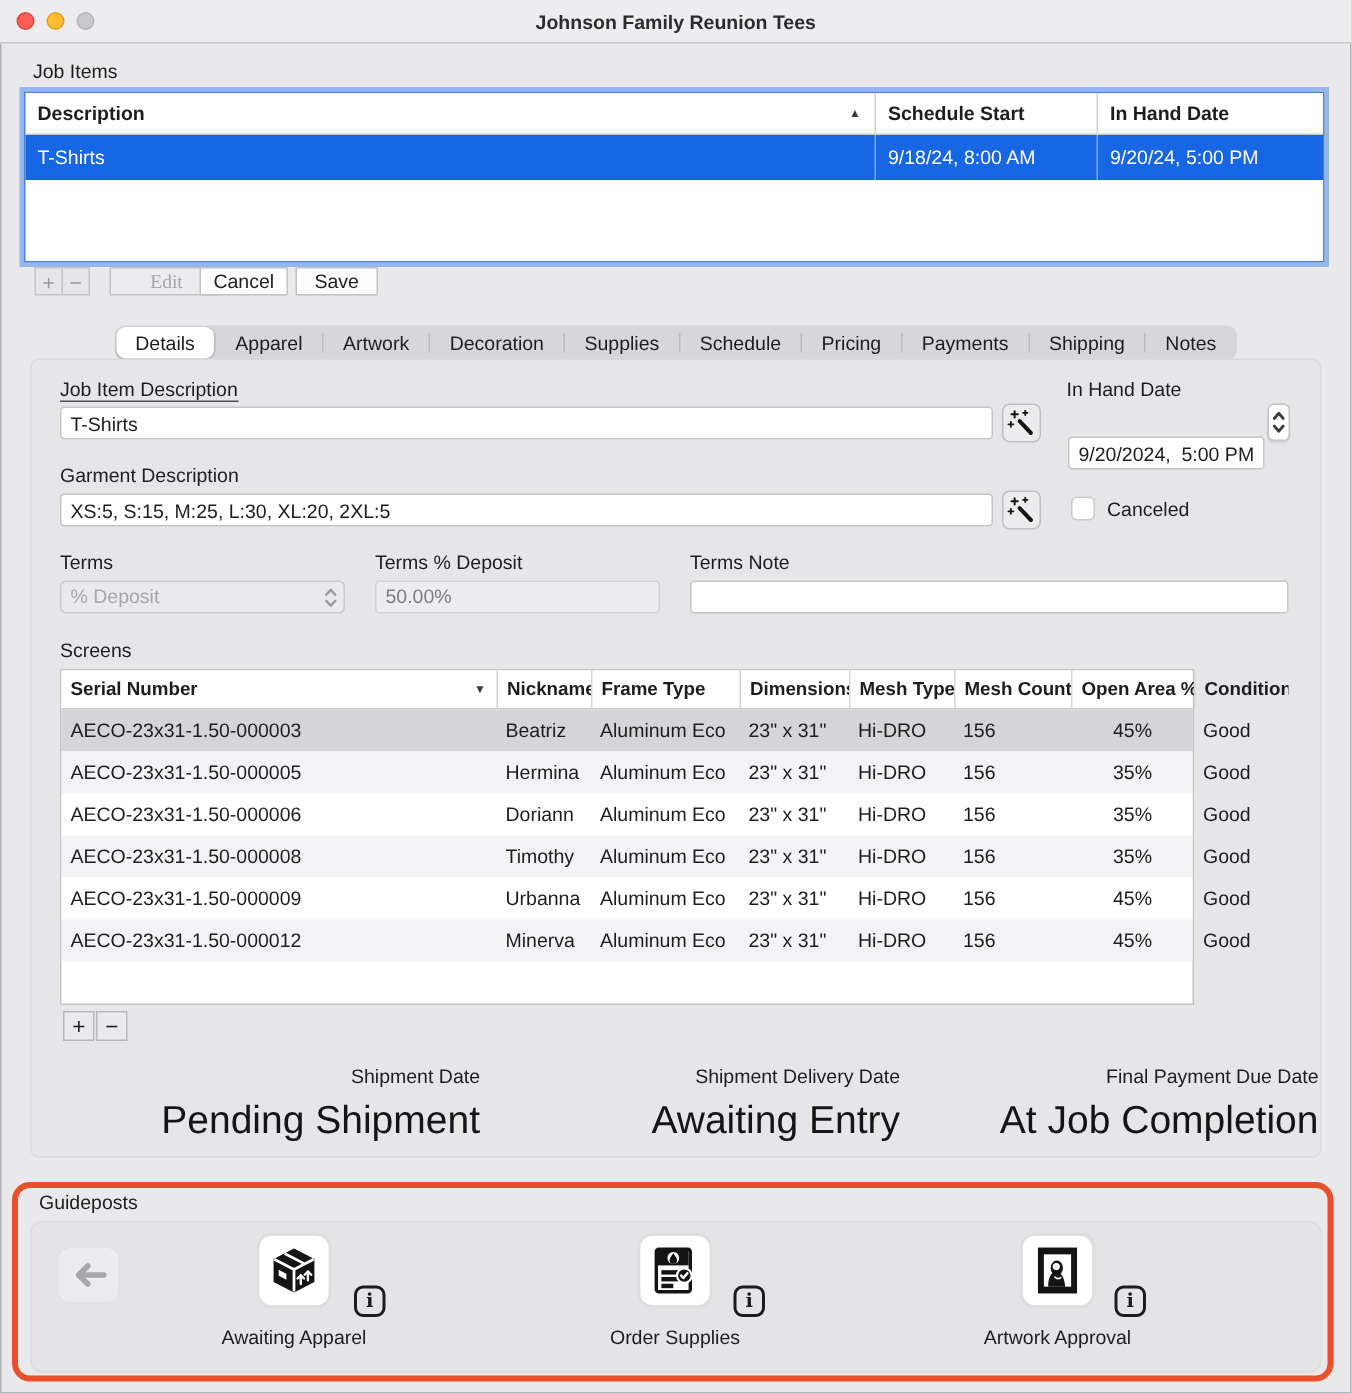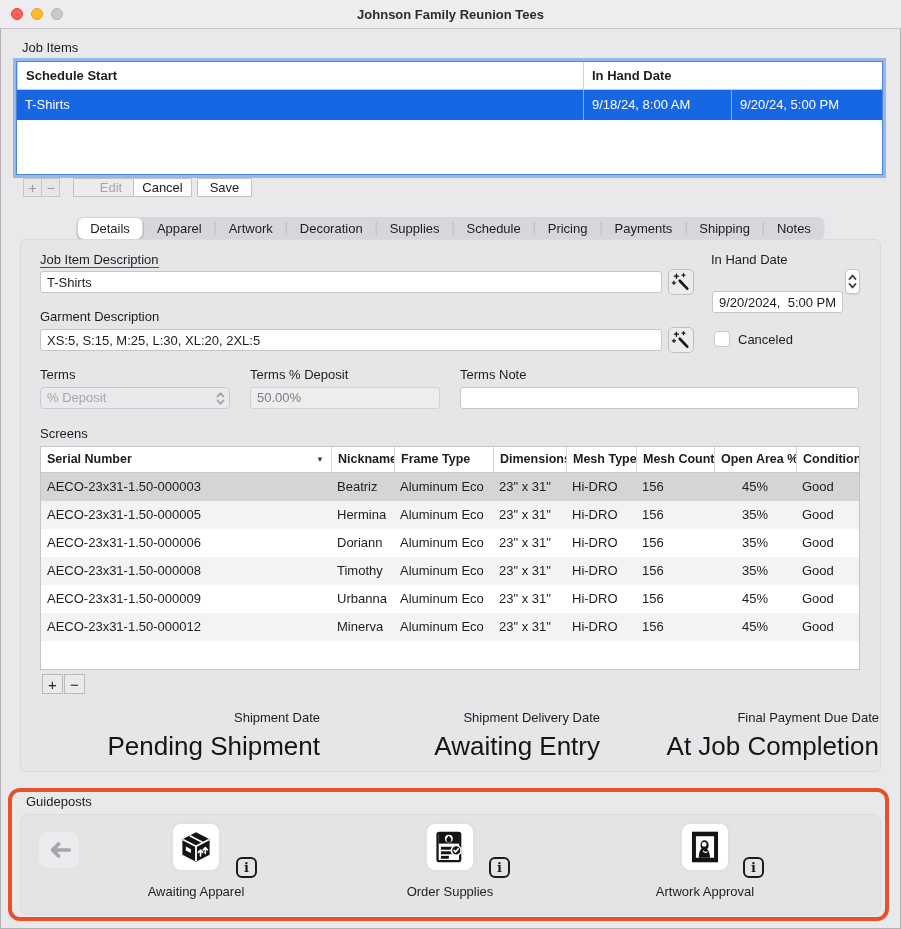--- a/index.html
+++ b/index.html
@@ -36,21 +36,21 @@
   .panel{position:absolute;left:20px;top:239px;width:861px;height:533px;background:#e6e6e9;border:1px solid #dadadd;border-radius:6px;box-sizing:border-box;}
   .field{position:absolute;height:22px;border:1px solid #c6c6c8;background:#fff;border-radius:3px;font-size:13px;padding:0 6px;box-sizing:border-box;font-family:inherit;color:#1d1d1f;}
   .field.dim{background:#ededef;color:#7d7d81;border-color:#d2d2d4;}
   .select{position:absolute;height:22px;border:1px solid #cacace;background:#eaeaec;border-radius:4px;font-size:13px;line-height:20px;padding:0 6px;box-sizing:border-box;color:#a7a7ab;}
   .select .chev{position:absolute;right:3px;top:2px;}
   .wandbtn{position:absolute;width:26px;height:26px;background:#ececee;border:1px solid #bfbfc2;border-radius:5px;box-sizing:border-box;display:flex;align-items:center;justify-content:center;padding:0;}
   .stepper{position:absolute;width:15px;height:25px;background:#fdfdfd;border:1px solid #c6c6c8;border-radius:4px;box-sizing:border-box;display:flex;align-items:center;justify-content:center;box-shadow:0 1px 1px rgba(0,0,0,.08);}
   .checkbox{position:absolute;width:16px;height:16px;background:#fff;border:1px solid #c9c9cb;border-radius:4px;box-sizing:border-box;}
   .underline{display:inline-block;border-bottom:1px solid #4e4e52;padding-bottom:0;}
   
-  .sc-table{position:absolute;left:40px;top:446px;width:820px;height:224px;background:#fff;border:1px solid #c5c5c7;box-sizing:border-box;}
+  .sc-table{position:absolute;left:40px;top:446px;width:756px;height:224px;background:#fff;border:1px solid #c5c5c7;box-sizing:border-box;}
   .sc-head{display:grid;grid-template-columns:290px 63px 99px 73px 70px 78px 82px 63px;height:26px;border-bottom:1px solid #c9c9cb;box-sizing:border-box;background:#fff;}
   .sc-hcell{font-weight:bold;font-size:12.5px;line-height:25px;padding-left:6px;white-space:nowrap;overflow:hidden;position:relative;}
   .sc-hcell.div{border-left:1px solid #d6d6d8;}
   .sort-desc{position:absolute;right:7px;top:0;font-size:8px;color:#3a3a3c;}
   .s-row{display:grid;grid-template-columns:290px 63px 99px 73px 70px 78px 82px 63px;height:28px;background:#fff;}
   .s-row.stripe{background:#f3f3f5;}
   .s-row.sel{background:#d5d4d7;}
   .s-cell{font-size:13px;line-height:28px;padding-left:6px;white-space:pre;overflow:hidden;}
   .s-cell.c6{text-align:center;padding-left:0;}
   .mini2{position:absolute;top:674px;width:21px;height:20px;border:1px solid #b9b9bc;background:#eaeaec;color:#1d1d1f;font-size:15px;line-height:17px;text-align:center;padding:0;box-sizing:border-box;font-family:inherit;}
@@ -77,33 +77,37 @@
       <span class="light yellow"></span>
       <span class="light gray"></span>
     </div>
     <div class="title">Johnson Family Reunion Tees</div>
   </div>
 
   <div class="lbl" style="left:22px;top:40px;">Job Items</div>
 
   <div class="ji-table">
     <div class="ji-head">
+      <div class="ji-hcell">
+        <span>Description</span>
+        <span class="sort-asc">▲</span>
+      </div>
       <div class="ji-hcell div">Schedule Start</div>
       <div class="ji-hcell div">In Hand Date</div>
     </div>
     <div class="ji-row">
       <div class="ji-cell">T-Shirts</div>
       <div class="ji-cell div">9/18/24, 8:00 AM</div>
       <div class="ji-cell div">9/20/24, 5:00 PM</div>
     </div>
   </div>
 
   <button class="mini" style="left:23px;">+</button>
   <button class="mini" style="left:41px;">−</button>
-  <button class="pbtn disabled" style="left:73px;width:76px;">Edit</button>
+  <button class="pbtn disabled" style="left:73px;width:76px;font-family:Liberation Serif, serif;">Edit</button>
   <button class="pbtn" style="left:133px;width:59px;">Cancel</button>
   <button class="pbtn" style="left:197px;width:55px;">Save</button>
 
   <div class="tabbar">
       <div class="tab active">Details</div>
       <span class="tab-sep"></span>
       <div class="tab">Apparel</div>
       <span class="tab-sep"></span>
       <div class="tab">Artwork</div>
       <span class="tab-sep"></span>

